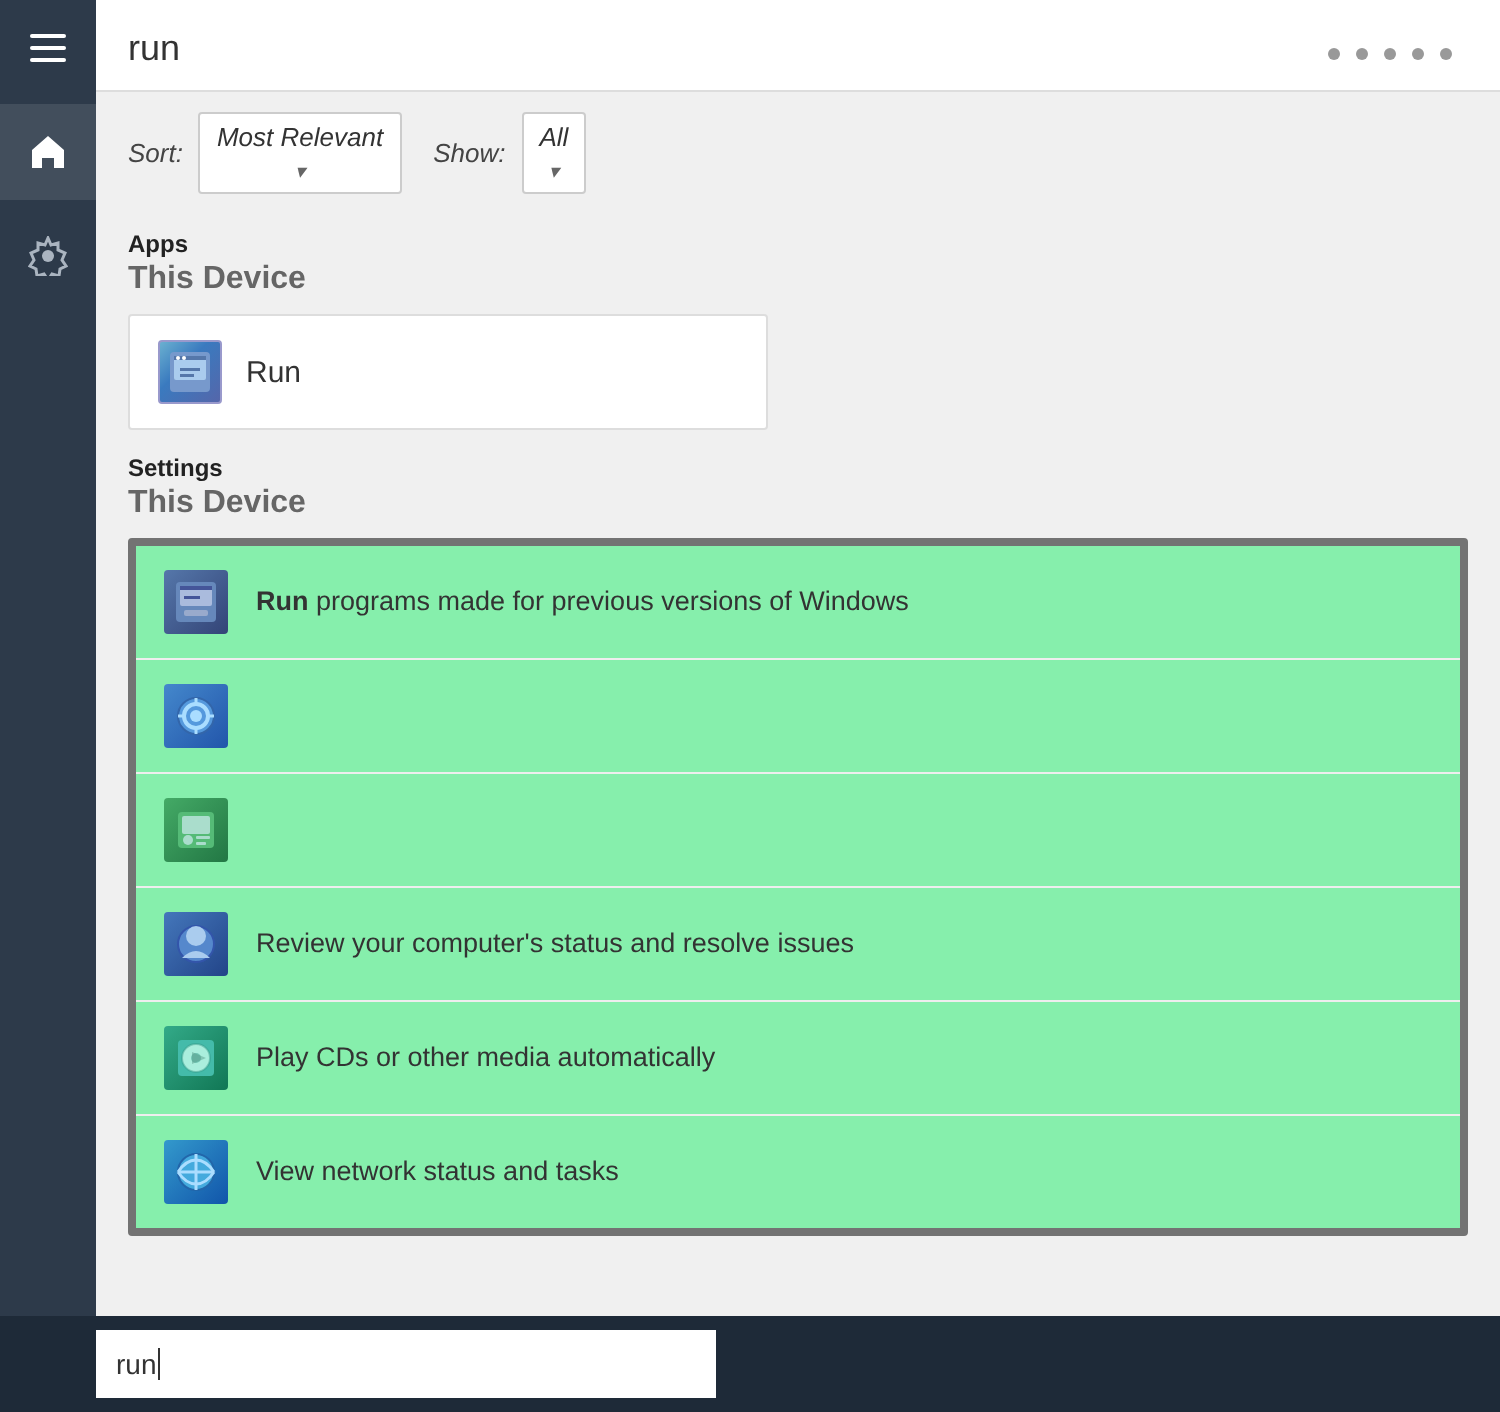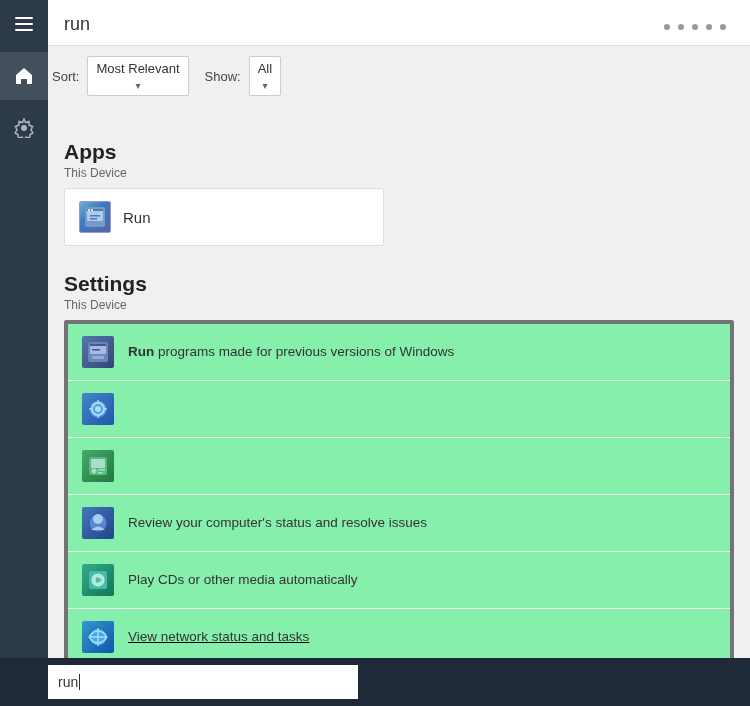--- a/index.html
+++ b/index.html
@@ -89,23 +89,24 @@
       height: 6px;
       border-radius: 50%;
       background: #999;
       margin-right: 8px;
     }
 
     
     .filter-bar {
       display: flex;
       align-items: center;
-      padding: 10px 4px;
+      padding: 10px 16px;
       background: #f0f0f0;
       gap: 8px;
+      font-style: italic;
     }
     .filter-label {
       font-size: 13px;
       color: #444;
     }
     .filter-select {
       display: flex;
       align-items: center;
       background: white;
       border: 1px solid #ccc;
@@ -124,30 +125,31 @@
 
     
     .content {
       flex: 1;
       overflow-y: auto;
       padding: 8px 16px 80px 16px;
     }
 
     
     .section-title {
-      font-size: 21px;
+      font-size: 12px;
       font-weight: 600;
       color: #222;
       margin-bottom: 2px;
-      margin-top: 26px;
+      margin-top: 0;
     }
     .section-subtitle {
-      font-size: 12px;
+      font-size: 16px;
       color: #666;
       margin-bottom: 8px;
+      font-weight: bold;
     }
 
     
     .app-card {
       background: white;
       border: 1px solid #ddd;
       border-radius: 2px;
       display: flex;
       align-items: center;
       padding: 12px 14px;
@@ -177,21 +179,20 @@
     }
     .settings-item {
       display: flex;
       align-items: center;
       padding: 12px 14px;
       border-bottom: 1px solid #eee;
       cursor: pointer;
     }
     .settings-item:last-child {
       border-bottom: none;
-      text-decoration: underline;
     }
     .settings-icon-img {
       width: 32px;
       height: 32px;
       margin-right: 14px;
       flex-shrink: 0;
     }
     .settings-text {
       font-size: 13.5px;
       color: #333;

